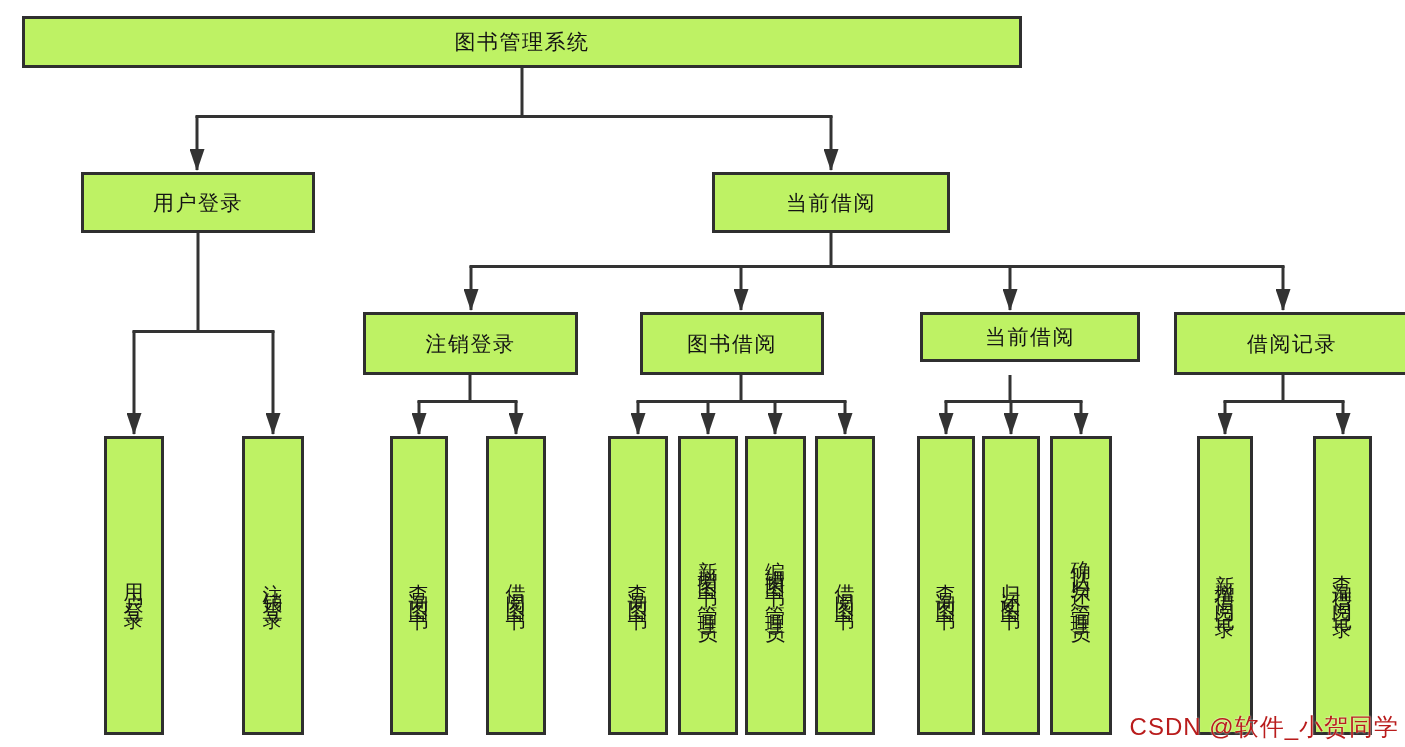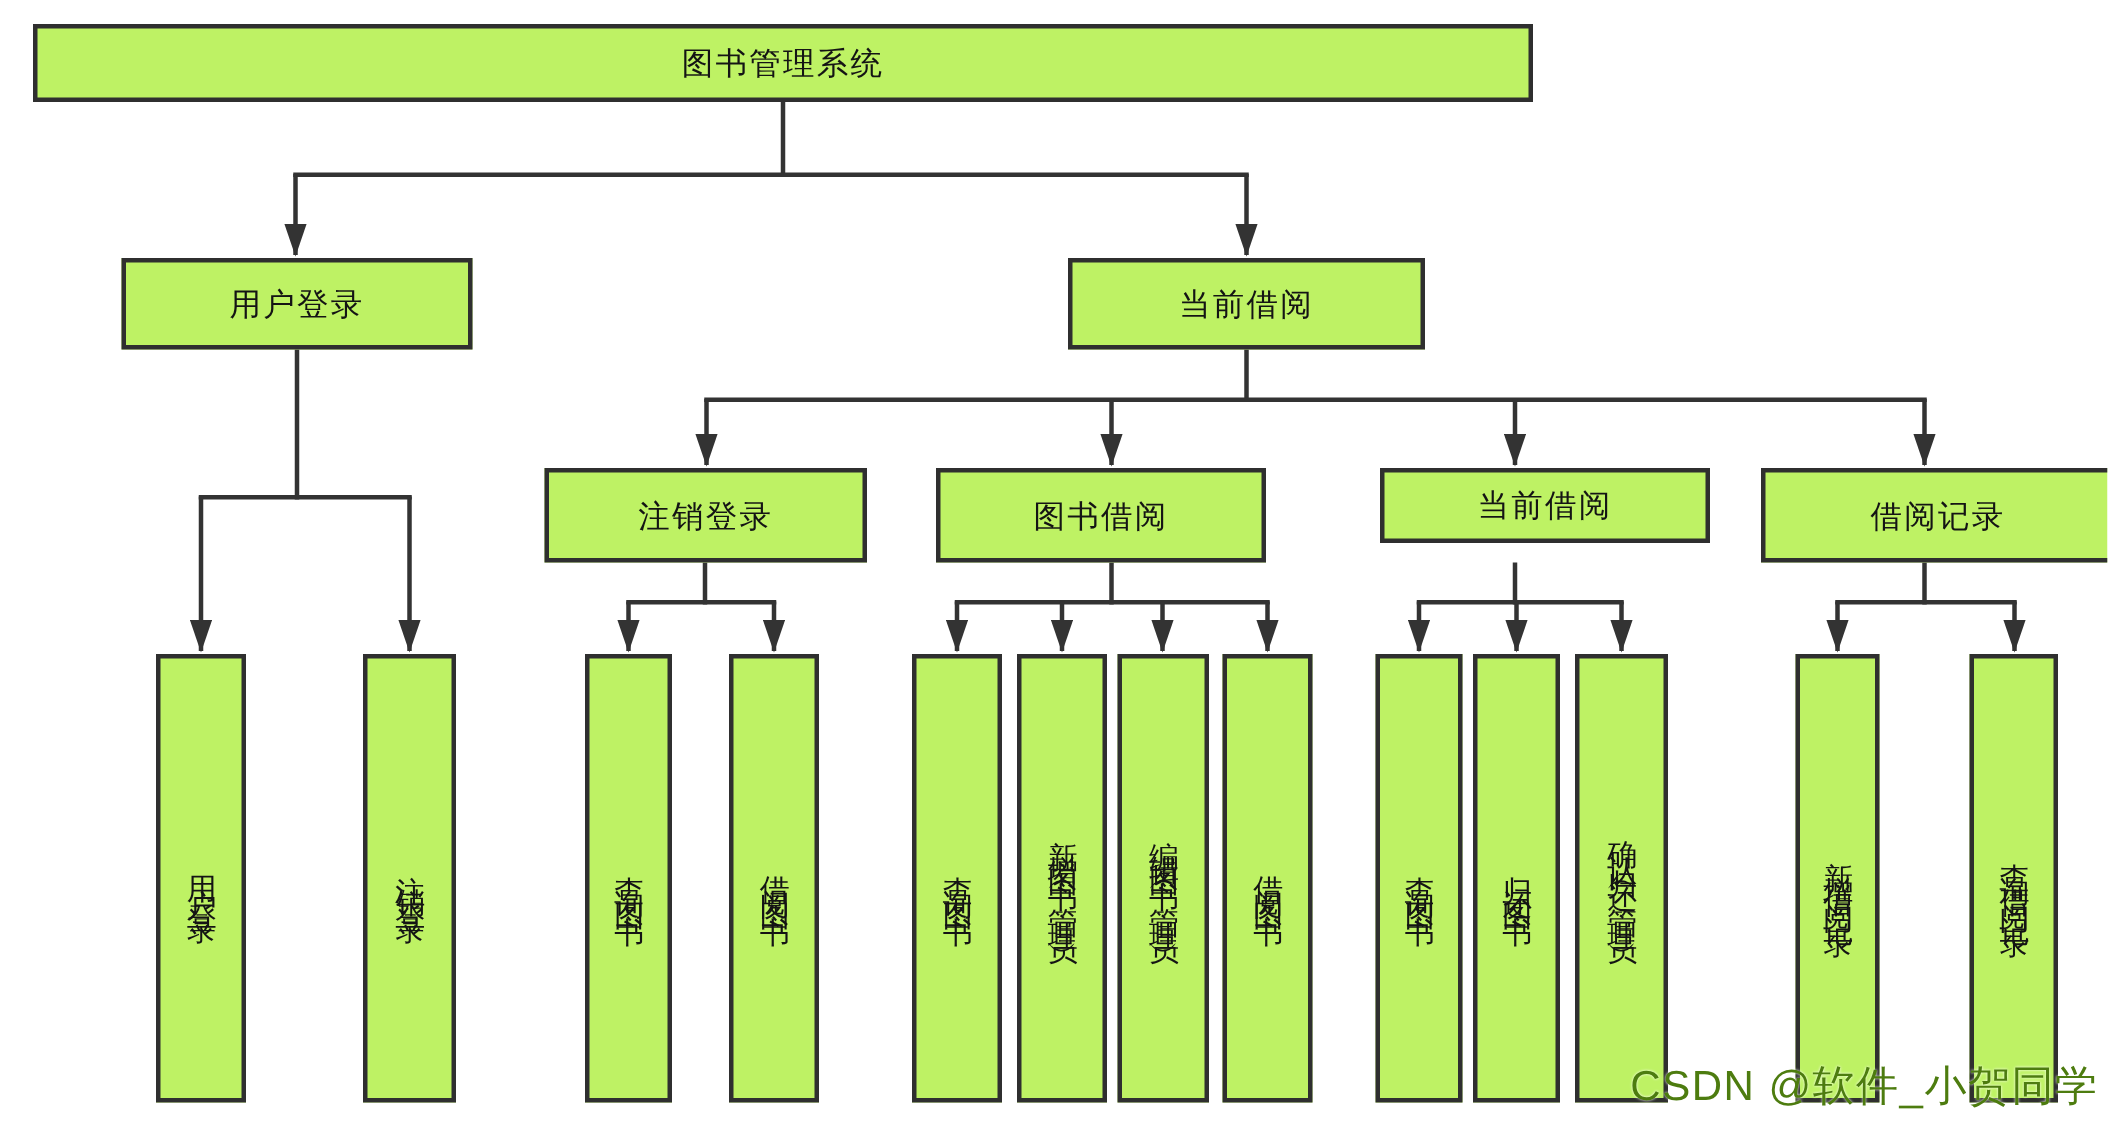--- a/index.html
+++ b/index.html
@@ -28,22 +28,22 @@
     text-orientation:mixed;
     font-size:20px;
     letter-spacing:9px;
     line-height:1;
     white-space:nowrap;
   }
   .watermark{
     position:absolute;
     right:6px;
     bottom:4px;
-    font-size:28px;
-    color:#4d7c0f;
+    font-size:24px;
+    color:#b91c1c;
     letter-spacing:1px;
     text-shadow:0 0 2px #ffffff;
     margin-top:47px;
   }
 </style>
 </head>
 <body>
 
 <div class="stage">
 
@@ -94,21 +94,21 @@
     <line x1="1225" y1="401" x2="1225" y2="434" marker-end="url(#ah)"></line>
     <line x1="1343" y1="401" x2="1343" y2="434" marker-end="url(#ah)"></line>
   </svg>
 
   <div class="node h" style="left:22px;top:16px;width:1000px;height:52px">图书管理系统</div>
 
   <div class="node h" style="left:81px;top:172px;width:234px;height:61px">用户登录</div>
   <div class="node h" style="left:712px;top:172px;width:238px;height:61px">当前借阅</div>
 
   <div class="node h" style="left:363px;top:312px;width:215px;height:63px">注销登录</div>
-  <div class="node h" style="left:624px;top:312px;width:220px;height:63px">图书借阅</div>
+  <div class="node h" style="left:640px;top:312px;width:184px;height:63px">图书借阅</div>
   <div class="node h" style="left:920px;top:312px;width:220px;height:50px">当前借阅</div>
   <div class="node h" style="left:1174px;top:312px;width:236px;height:63px">借阅记录</div>
 
   <div class="node v" style="left:104px;top:436px;width:60px;height:299px">用户登录</div>
   <div class="node v" style="left:242px;top:436px;width:62px;height:299px">注销登录</div>
 
   <div class="node v" style="left:390px;top:436px;width:58px;height:299px">查询图书</div>
   <div class="node v" style="left:486px;top:436px;width:60px;height:299px">借阅图书</div>
 
   <div class="node v" style="left:608px;top:436px;width:60px;height:299px">查询图书</div>

